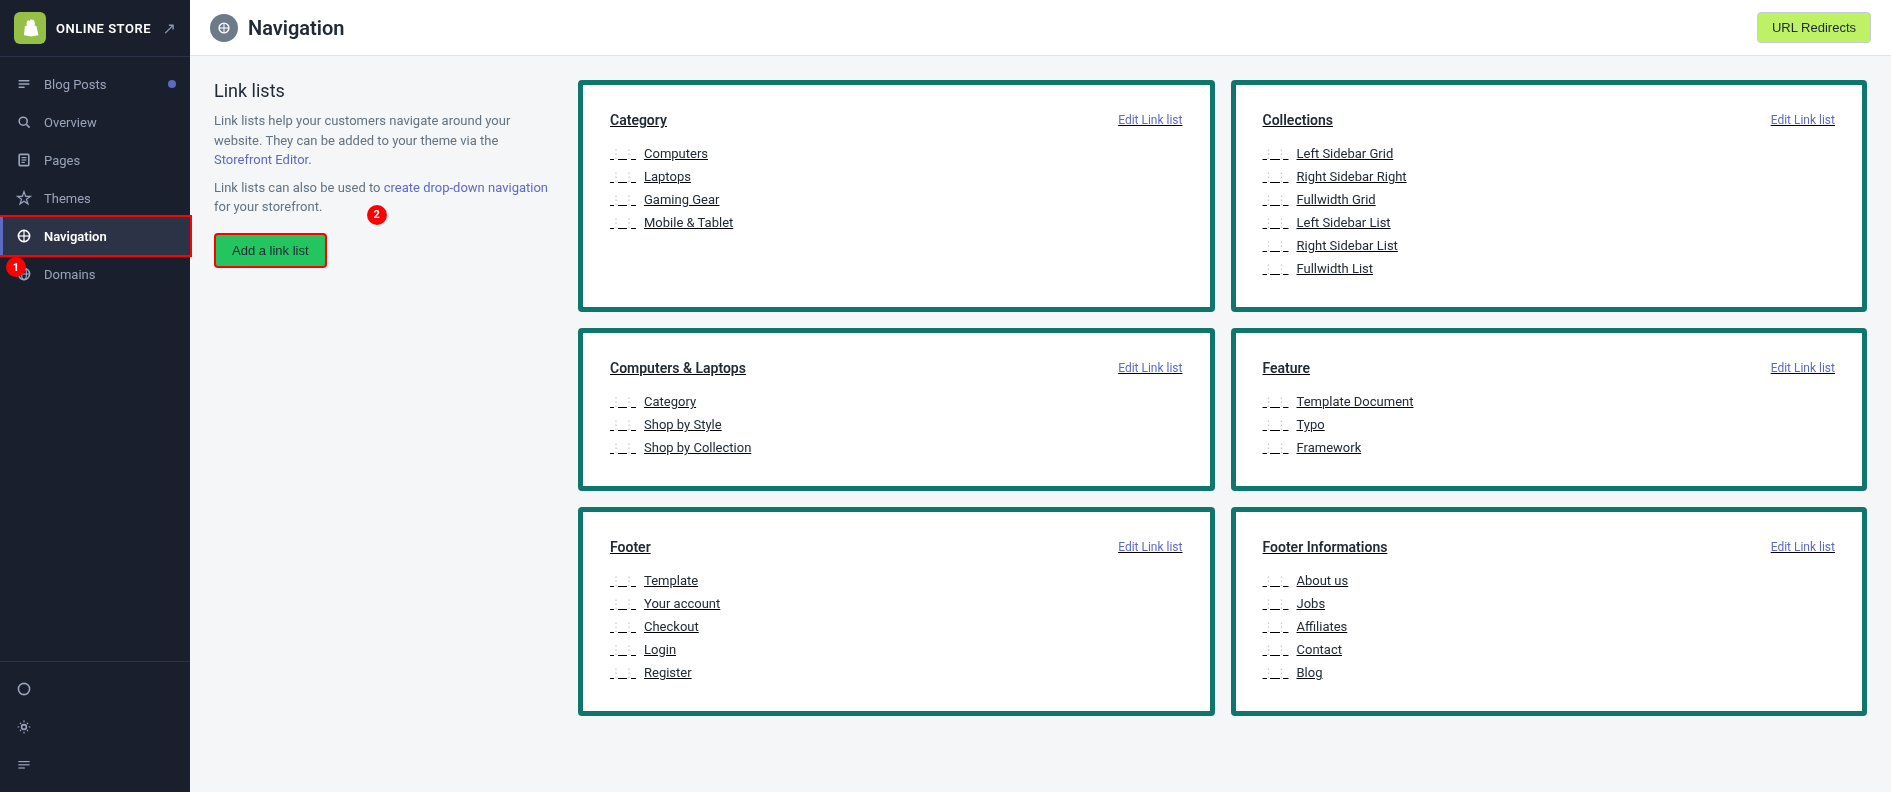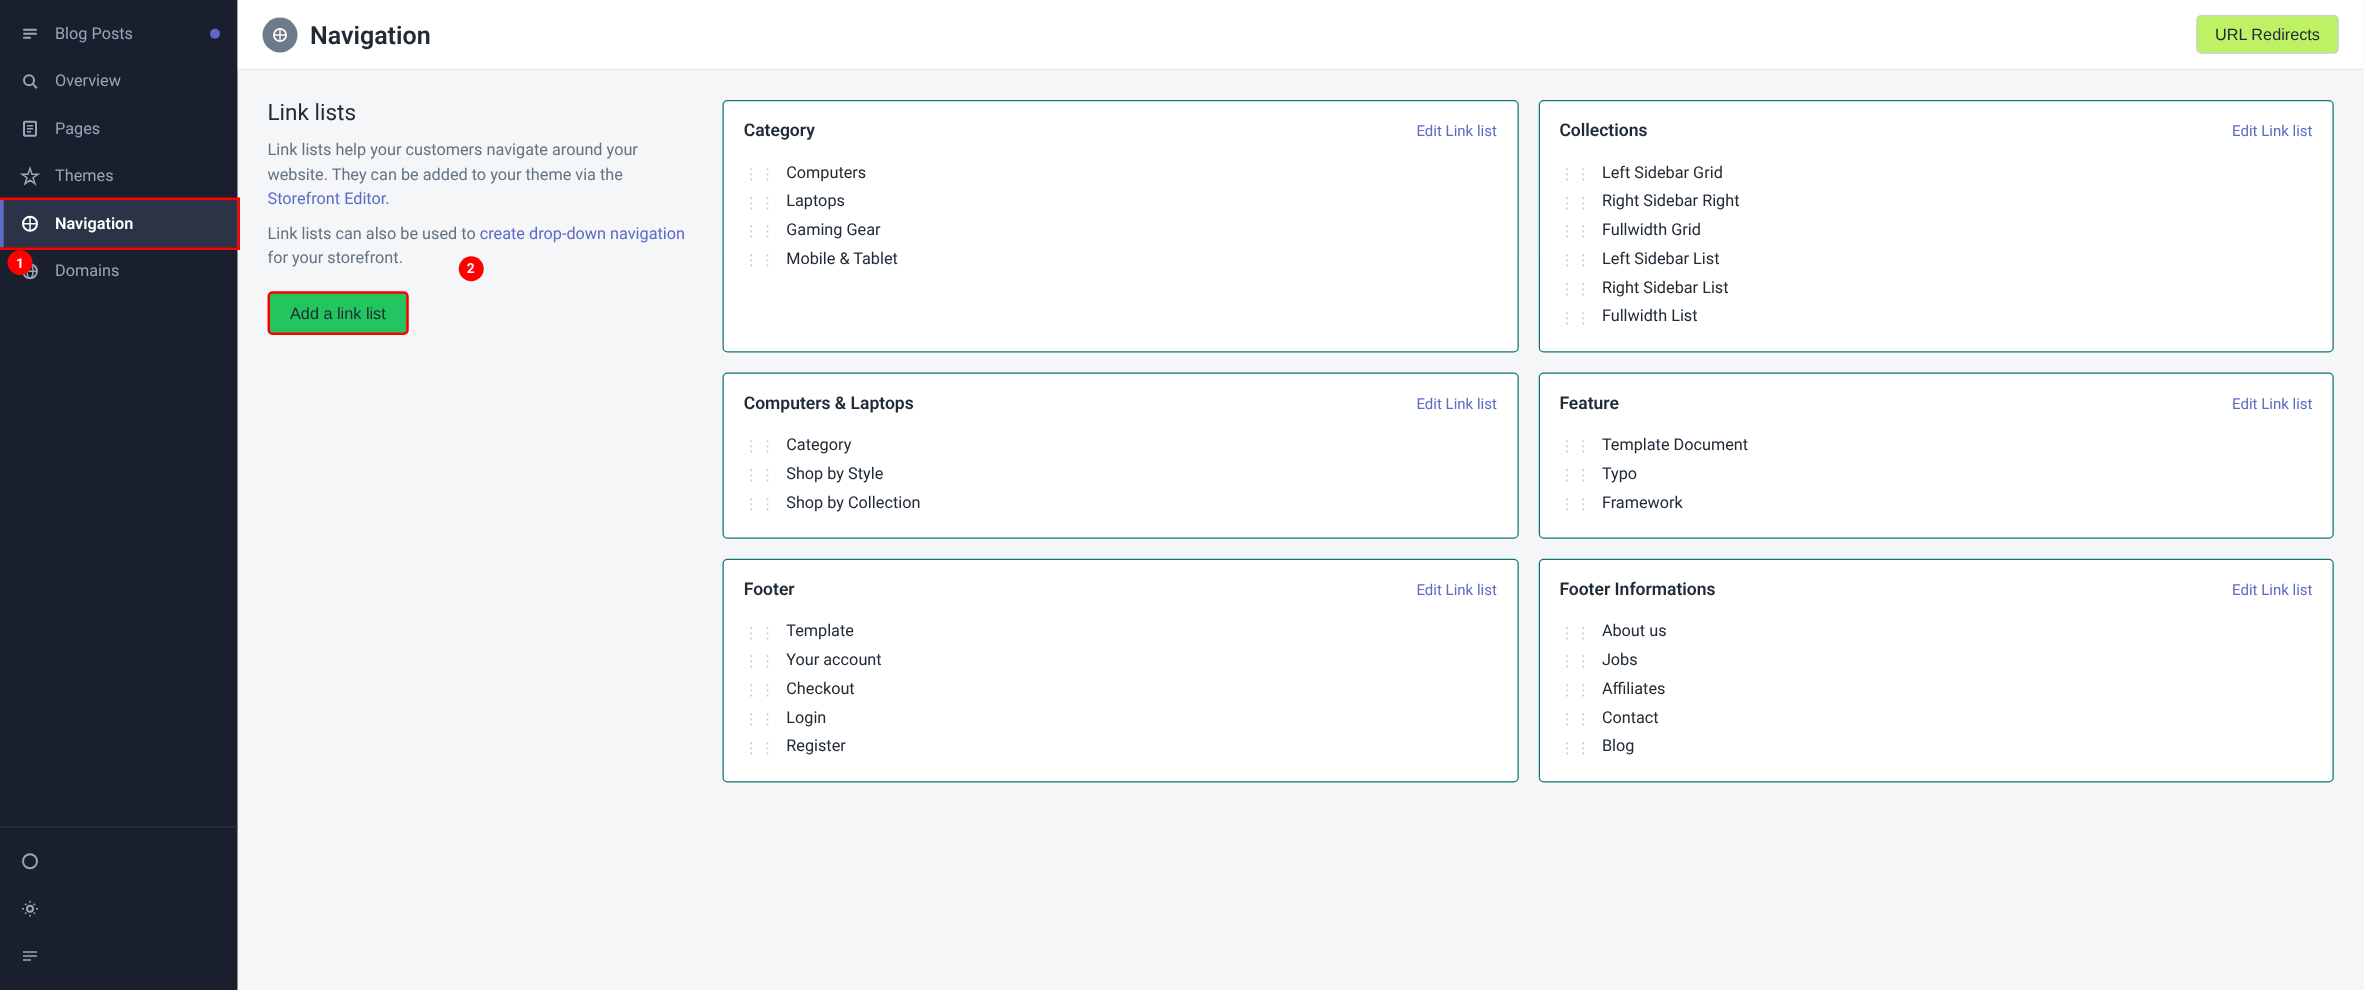--- a/index.html
+++ b/index.html
@@ -177,23 +177,24 @@
       flex: 1;
       display: grid;
       grid-template-columns: 1fr 1fr;
       gap: 16px;
       align-content: start;
     }
 
     
     .link-card {
       background: #fff;
-      border: 1px solid #0f766e;
+      border: 5px solid #0f766e;
       border-radius: 4px;
-      padding: 16px;
+      padding: 27px;
+      text-decoration: underline;
     }
     .link-card-header {
       display: flex;
       align-items: center;
       justify-content: space-between;
       margin-bottom: 14px;
     }
     .link-card-title {
       font-size: 14px;
       font-weight: 600;
@@ -216,20 +217,29 @@
       color: #c4cdd5;
       margin-right: 8px;
       font-size: 12px;
       letter-spacing: 1px;
     }
   </style>
 </head>
 <body>
 
 <nav class="sidebar">
+  <div class="sidebar-header">
+    <div class="shopify-logo">
+      <svg viewBox="0 0 24 24" fill="white">
+          <path d="M15.5 2.1c-.1 0-1.4-.1-1.4-.1s-1-.9-1.1-.9c-.1 0-.2 0-.2.1l-.6 1.8c-.4.1-.8.3-1.2.5l-.1-.1C10.7 2.9 10.2 2.6 9.8 2.6c-.1 0-.5 0-.8.4-.1.1-1.1 1.4-1.1 3.5 0 .8.2 1.5.4 2.2L6.2 10c-.1 0-.4.1-.4.5l-1 9.8c0 .2.1.4.3.4l8.3 1.5 8.3-1.5c.2 0 .3-.2.3-.4L20 10.5c0-.4-.3-.5-.4-.5l-2.1-1.3c.2-.7.4-1.4.4-2.2C17.9 4 16.3 2.2 15.5 2.1z"></path>
+        </svg>
+    </div>
+    <span class="store-name">ONLINE STORE</span>
+    <span class="store-external-icon">↗</span>
+  </div>
   <div class="sidebar-nav">
 
     <div class="sidebar-item">
       <span class="icon">
         <svg width="16" height="16" fill="currentColor" viewBox="0 0 20 20">
             <rect x="3" y="5" width="14" height="2" rx="1"></rect>
             <rect x="3" y="9" width="14" height="2" rx="1"></rect>
             <rect x="3" y="13" width="8" height="2" rx="1"></rect>
           </svg>
       </span>

